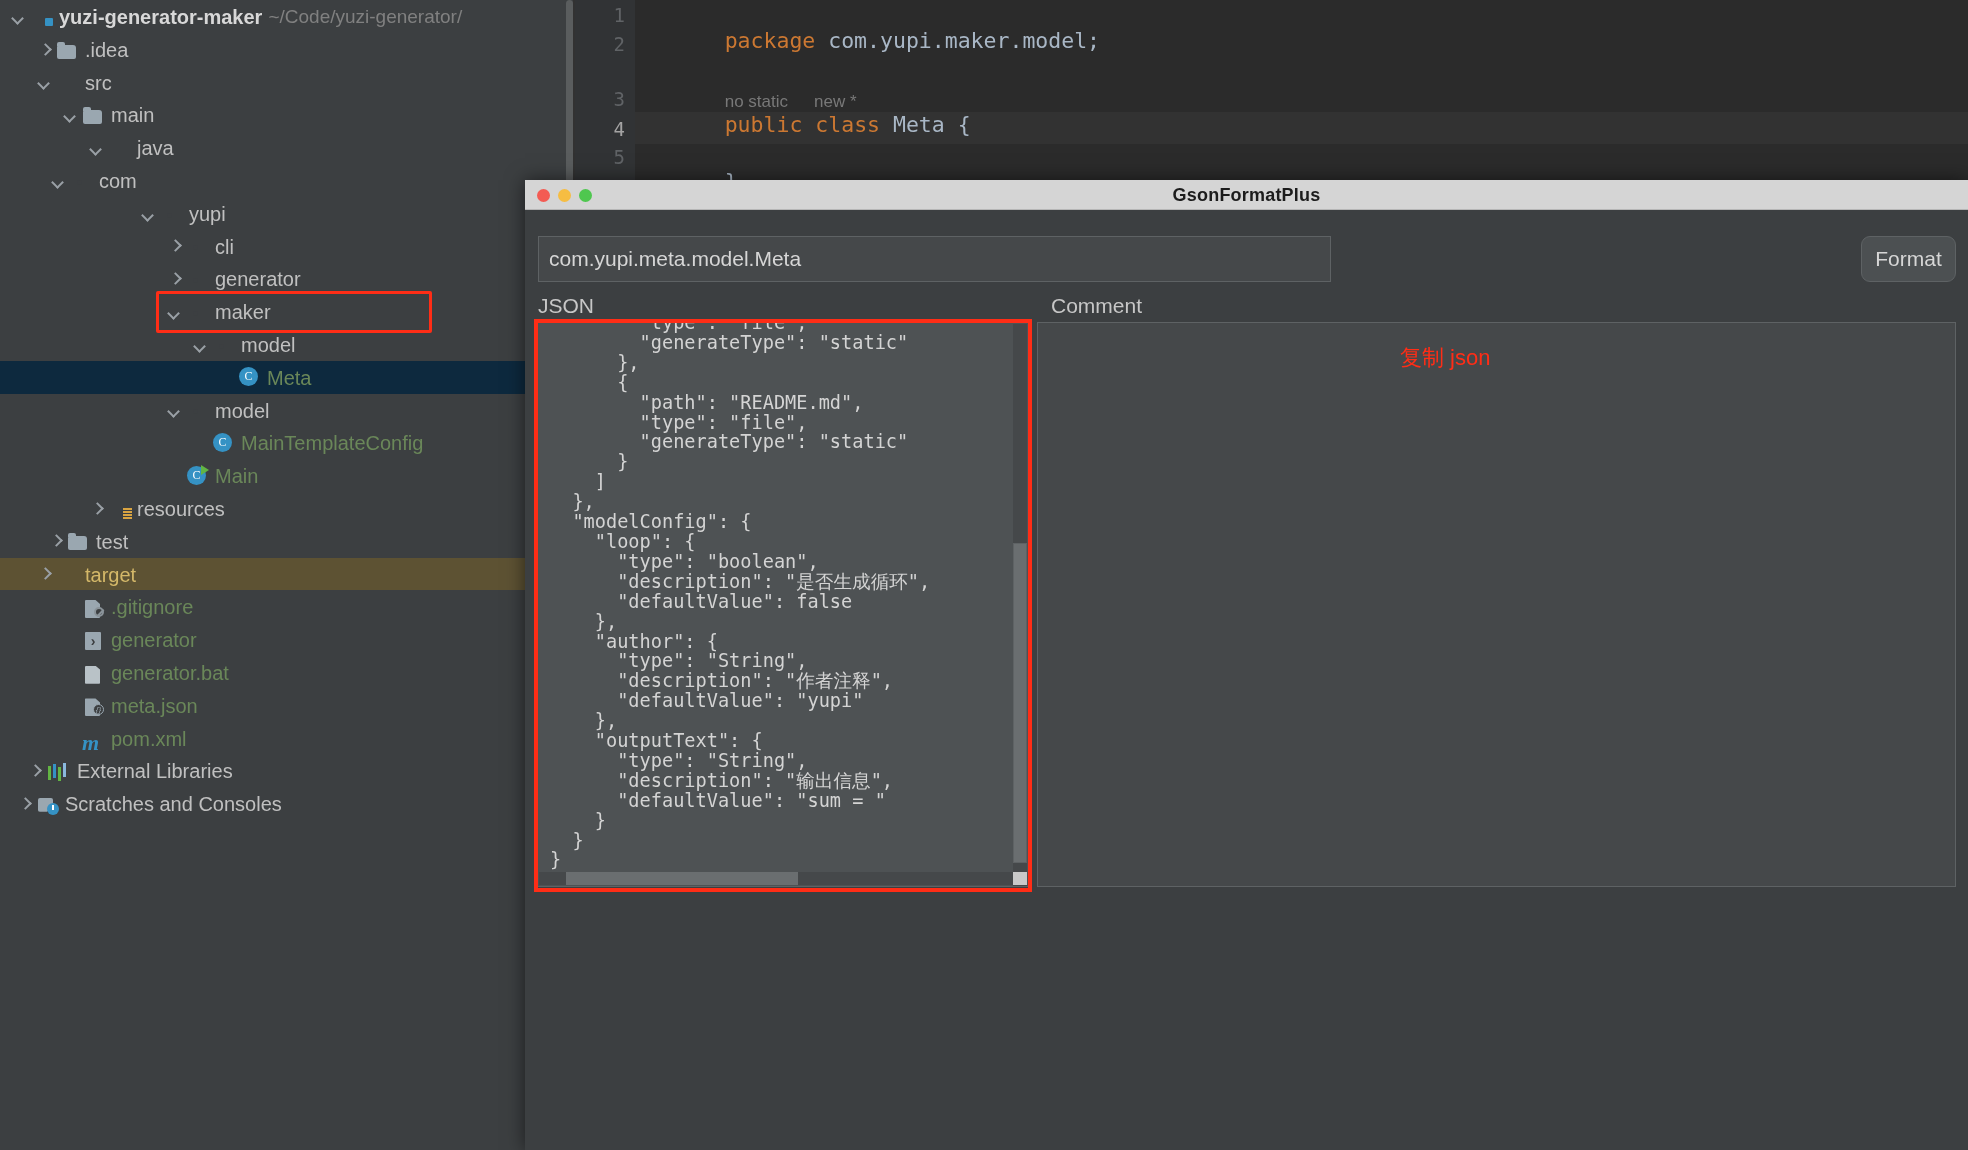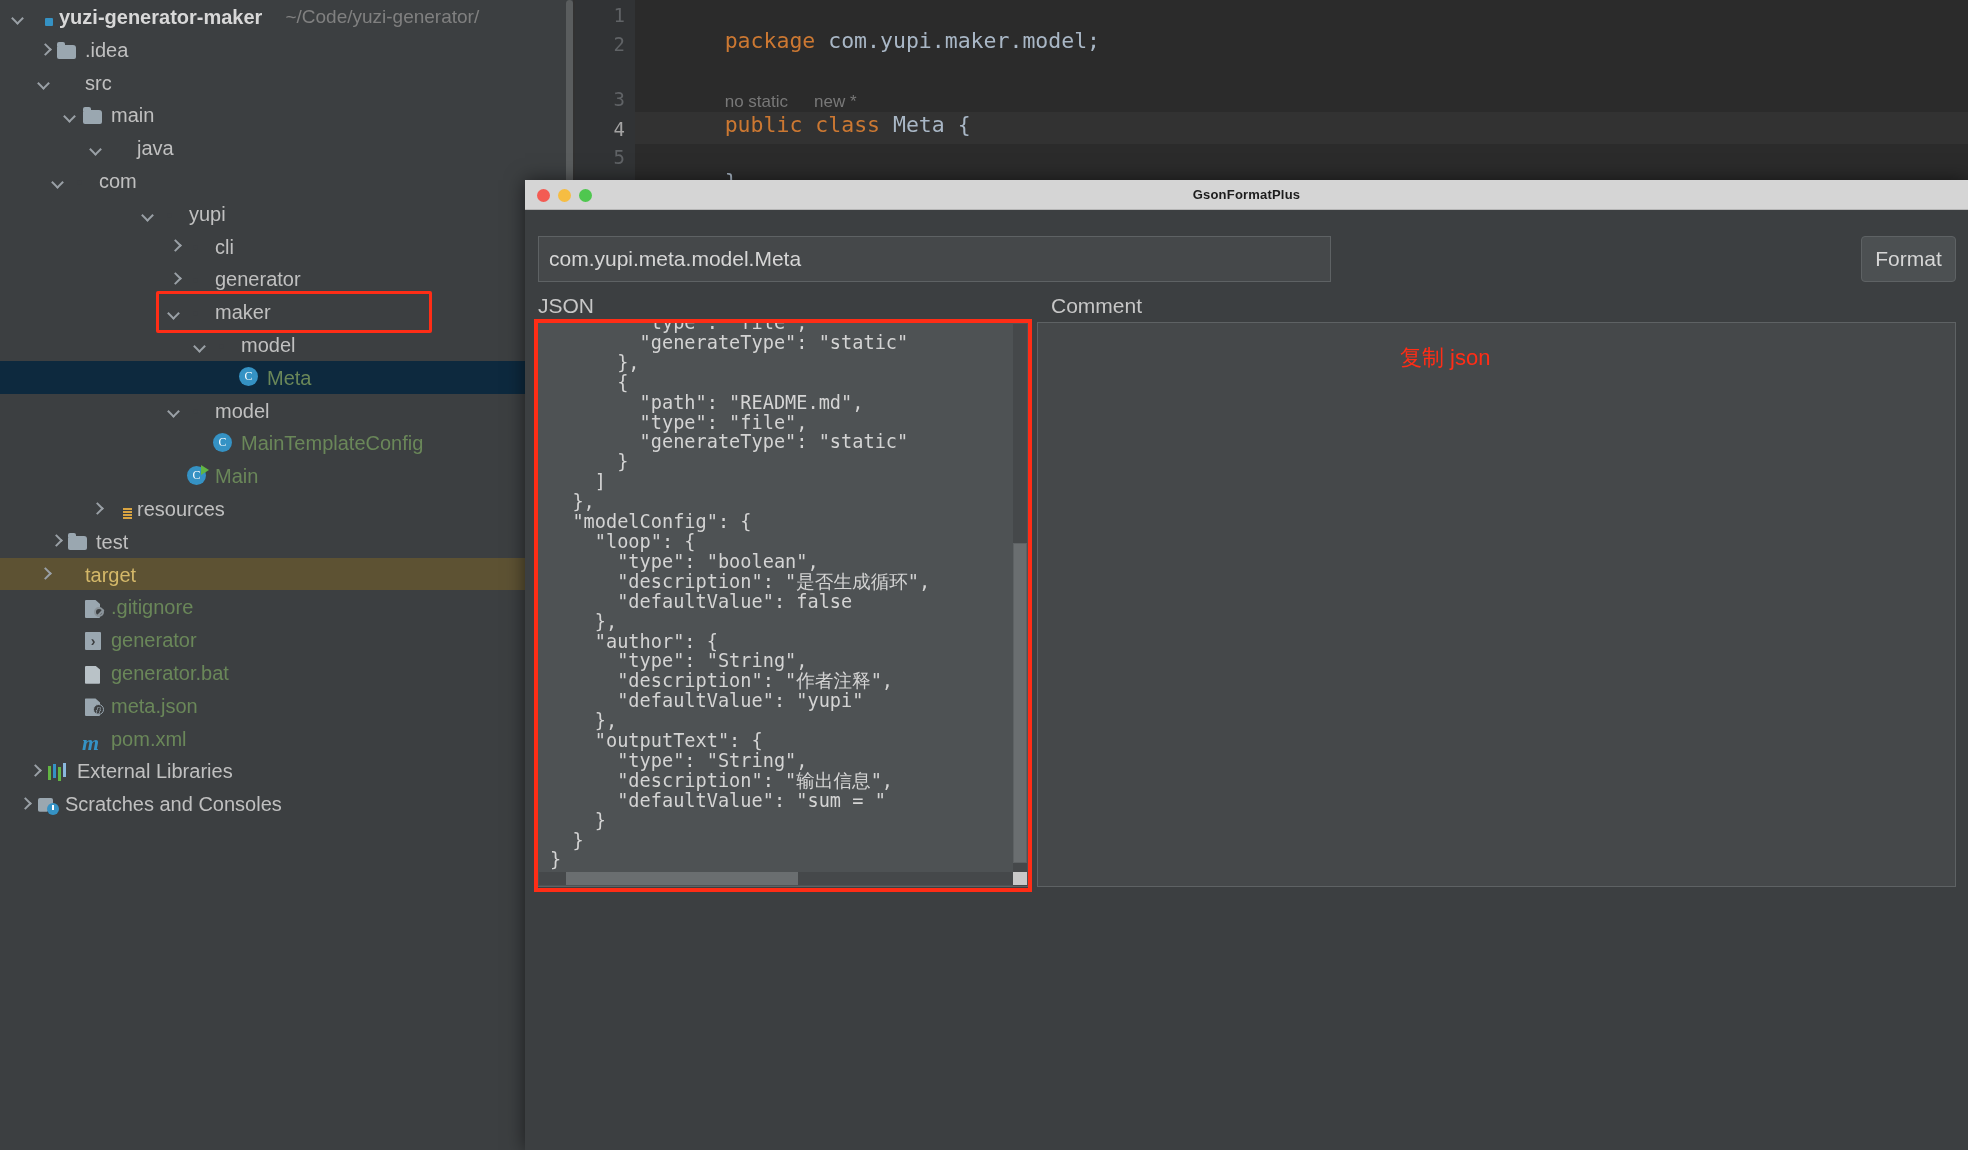--- a/index.html
+++ b/index.html
@@ -137,21 +137,21 @@
   .ficon.scratch .clock::after {
     content:""; position:absolute; left:5px; top:2px; width:1.5px; height:5px;
     background:#fff;
   }
 
   .tname { vertical-align: middle; }
   .tname.root { font-weight: bold; color:#d8d8d8; }
   .tname.green { color:#6a8759; }
   .tname.gold { color:#d4b869; }
   .tname.plain { color:#c0c0c0; }
-  .tpath { color:#808080; font-size:19px; margin-left:23px; vertical-align:middle; }
+  .tpath { color:#808080; font-size:19px; margin-left:6px; vertical-align:middle; }
 
   
   .tree-redbox {
     position:absolute; border:3px solid #ff2d16; border-radius:2px;
     pointer-events:none;
   }
 
   
   .tree-sep { position:absolute; left:573px; top:0; width:2px; height:1150px; background:#323232; }
   .tree-scroll { position:absolute; left:566px; top:0px; width:7px; height:392px;
@@ -180,35 +180,35 @@
   .dialog-titlebar {
     position:relative; height:30px; background:#d5d5d5;
     border-bottom:1px solid #b6b6b6;
   }
   .traffic { position:absolute; top:9px; display:inline-block; width:13px; height:13px; border-radius:50%; }
   .traffic.red { left:12px; background:#f35b53; }
   .traffic.yellow { left:33px; background:#f6bd42; }
   .traffic.green { left:54px; background:#4fc74f; }
   .dialog-title {
     position:absolute; left:0; right:0; top:0; line-height:30px;
-    text-align:center; font-size:13px; color:#1c1c1c; font-weight:bold;
+    text-align:center; font-size:18px; color:#1c1c1c; font-weight:bold;
     letter-spacing:.2px;
   }
 
   .dialog-body { position:relative; width:100%; height:940px; }
 
   .class-input {
     position:absolute; left:13px; top:26px; width:793px; height:46px;
     background:#45484a; border:1px solid #5e6264;
     color:#d6d6d6; font-size:21px; padding:0 10px; line-height:44px;
     font-family:"Liberation Sans", sans-serif;
   }
   .format-btn {
     position:absolute; right:12px; top:26px; width:95px; height:46px;
-    background:#4c5052; border:1px solid #5e6264; border-radius:4px;
+    background:#4c5052; border:1px solid #5e6264; border-radius:9px;
     color:#d6d6d6; font-size:21px; line-height:44px; text-align:center;
     cursor:pointer;
   }
 
   .lbl-json { position:absolute; left:13px; top:84px; font-size:21px; color:#c7c7c7; }
   .lbl-comment { position:absolute; left:526px; top:84px; font-size:21px; color:#c7c7c7; }
 
   .json-area {
     position:absolute; left:12px; top:112px; width:492px; height:565px;
     background:#4e5254; border:1px solid #5e6264; overflow:hidden;

